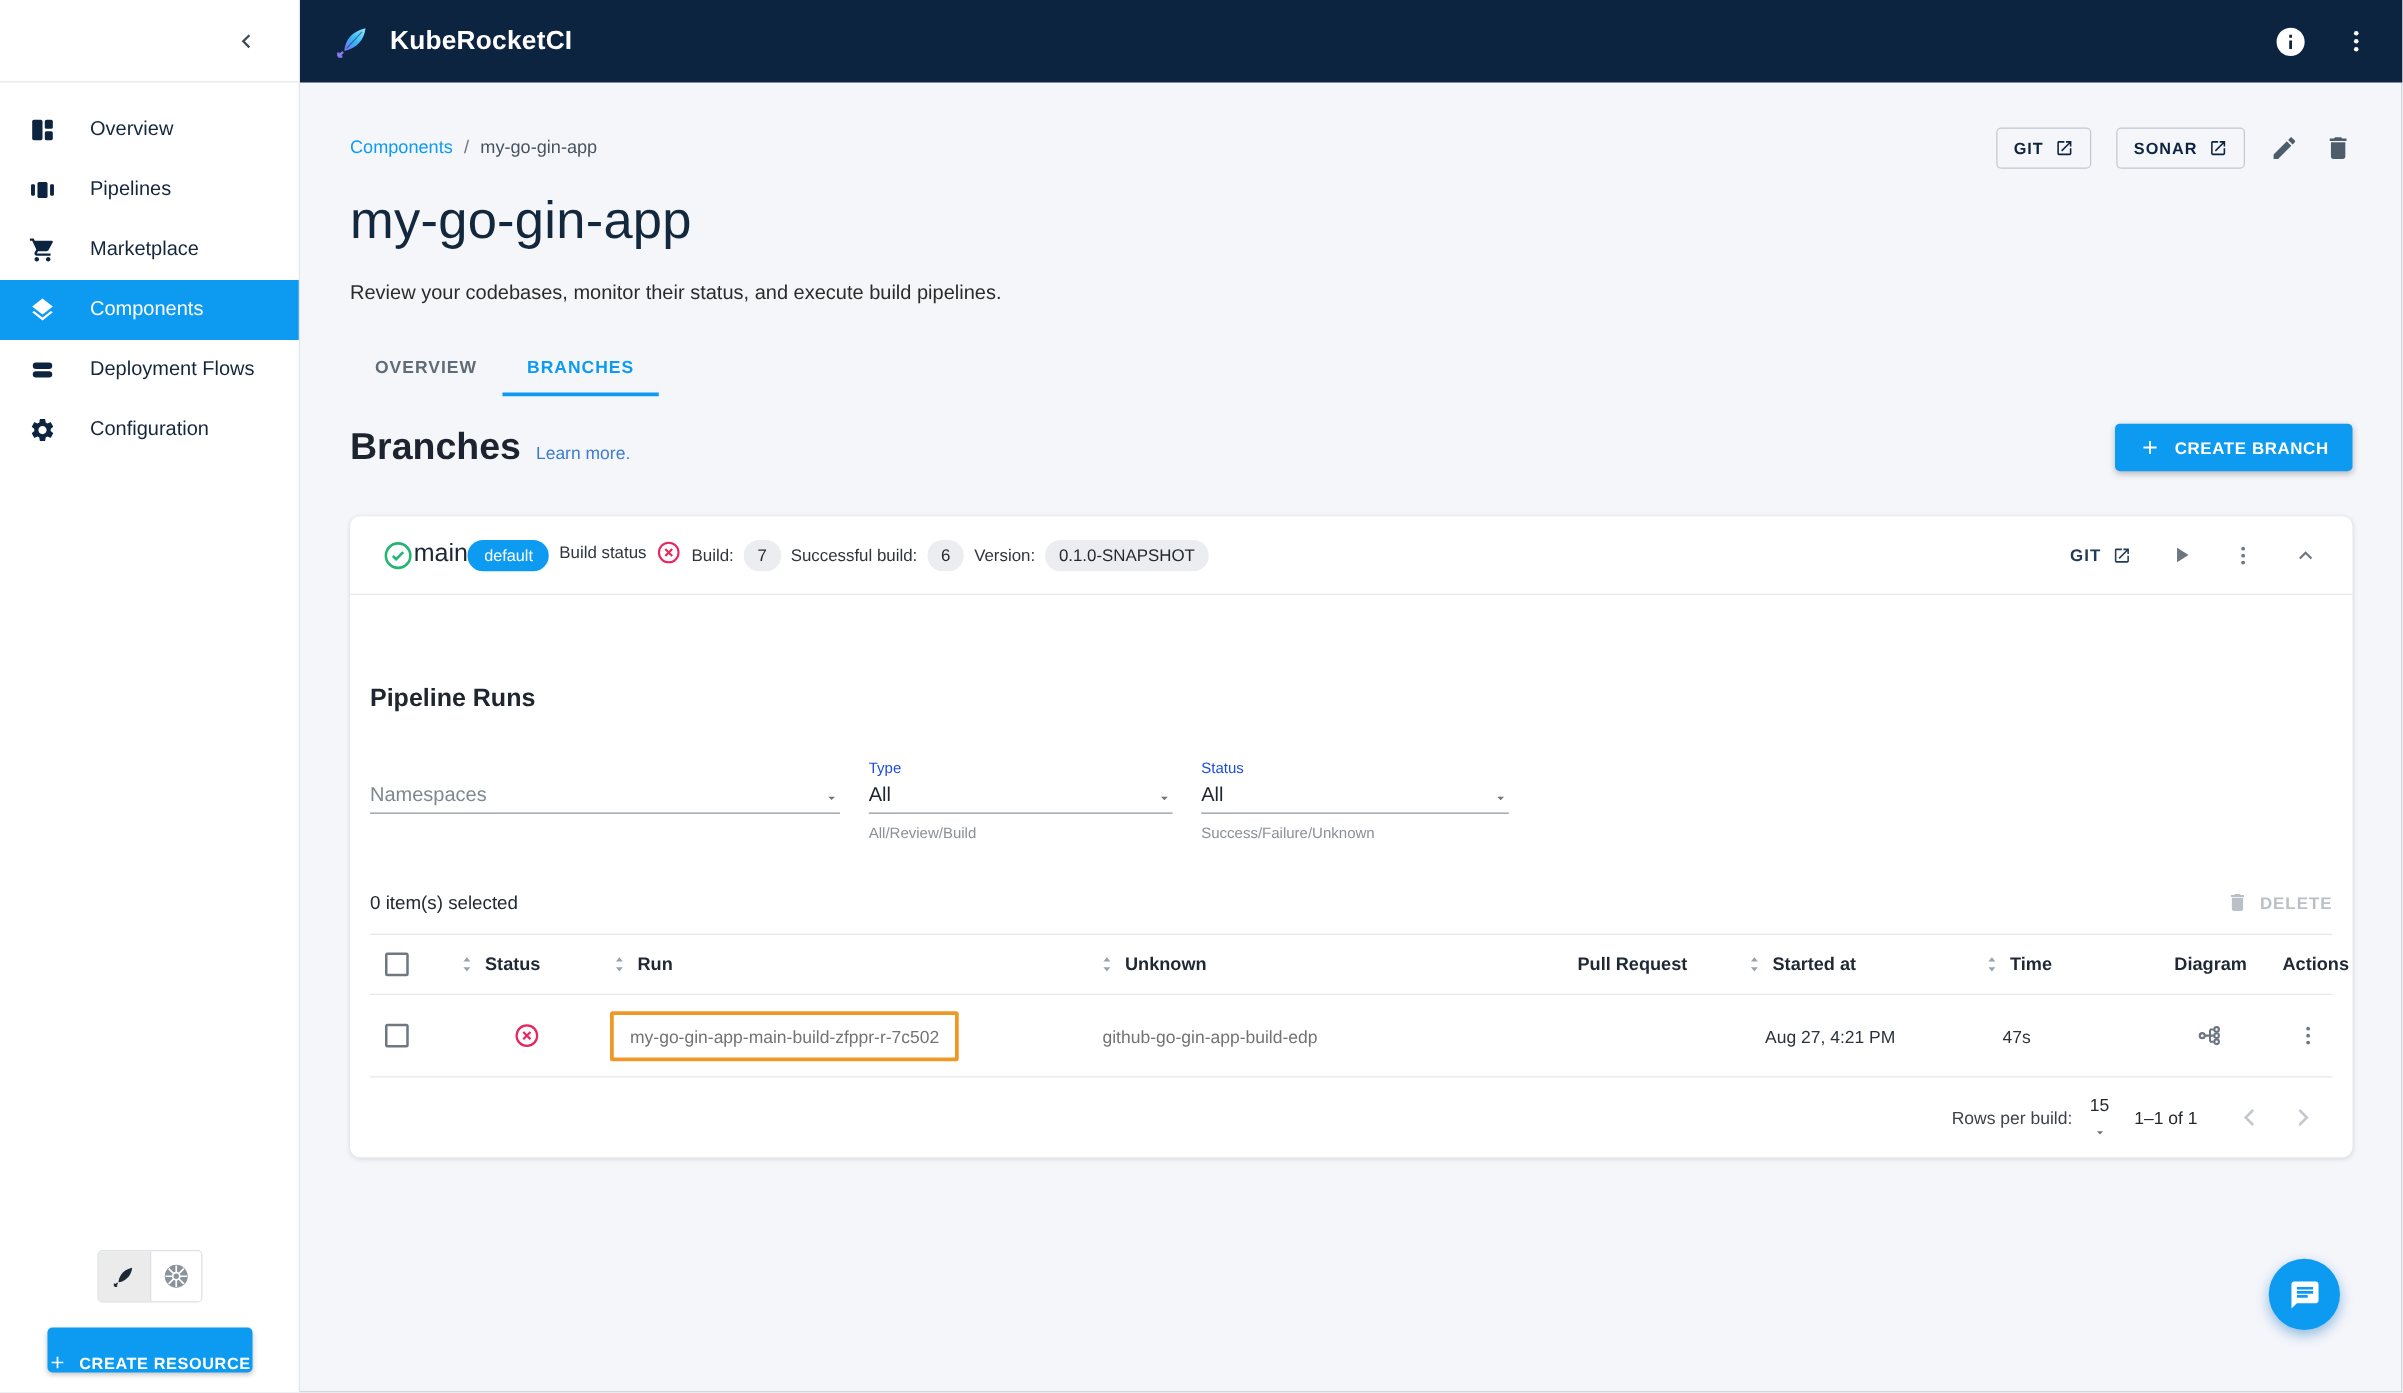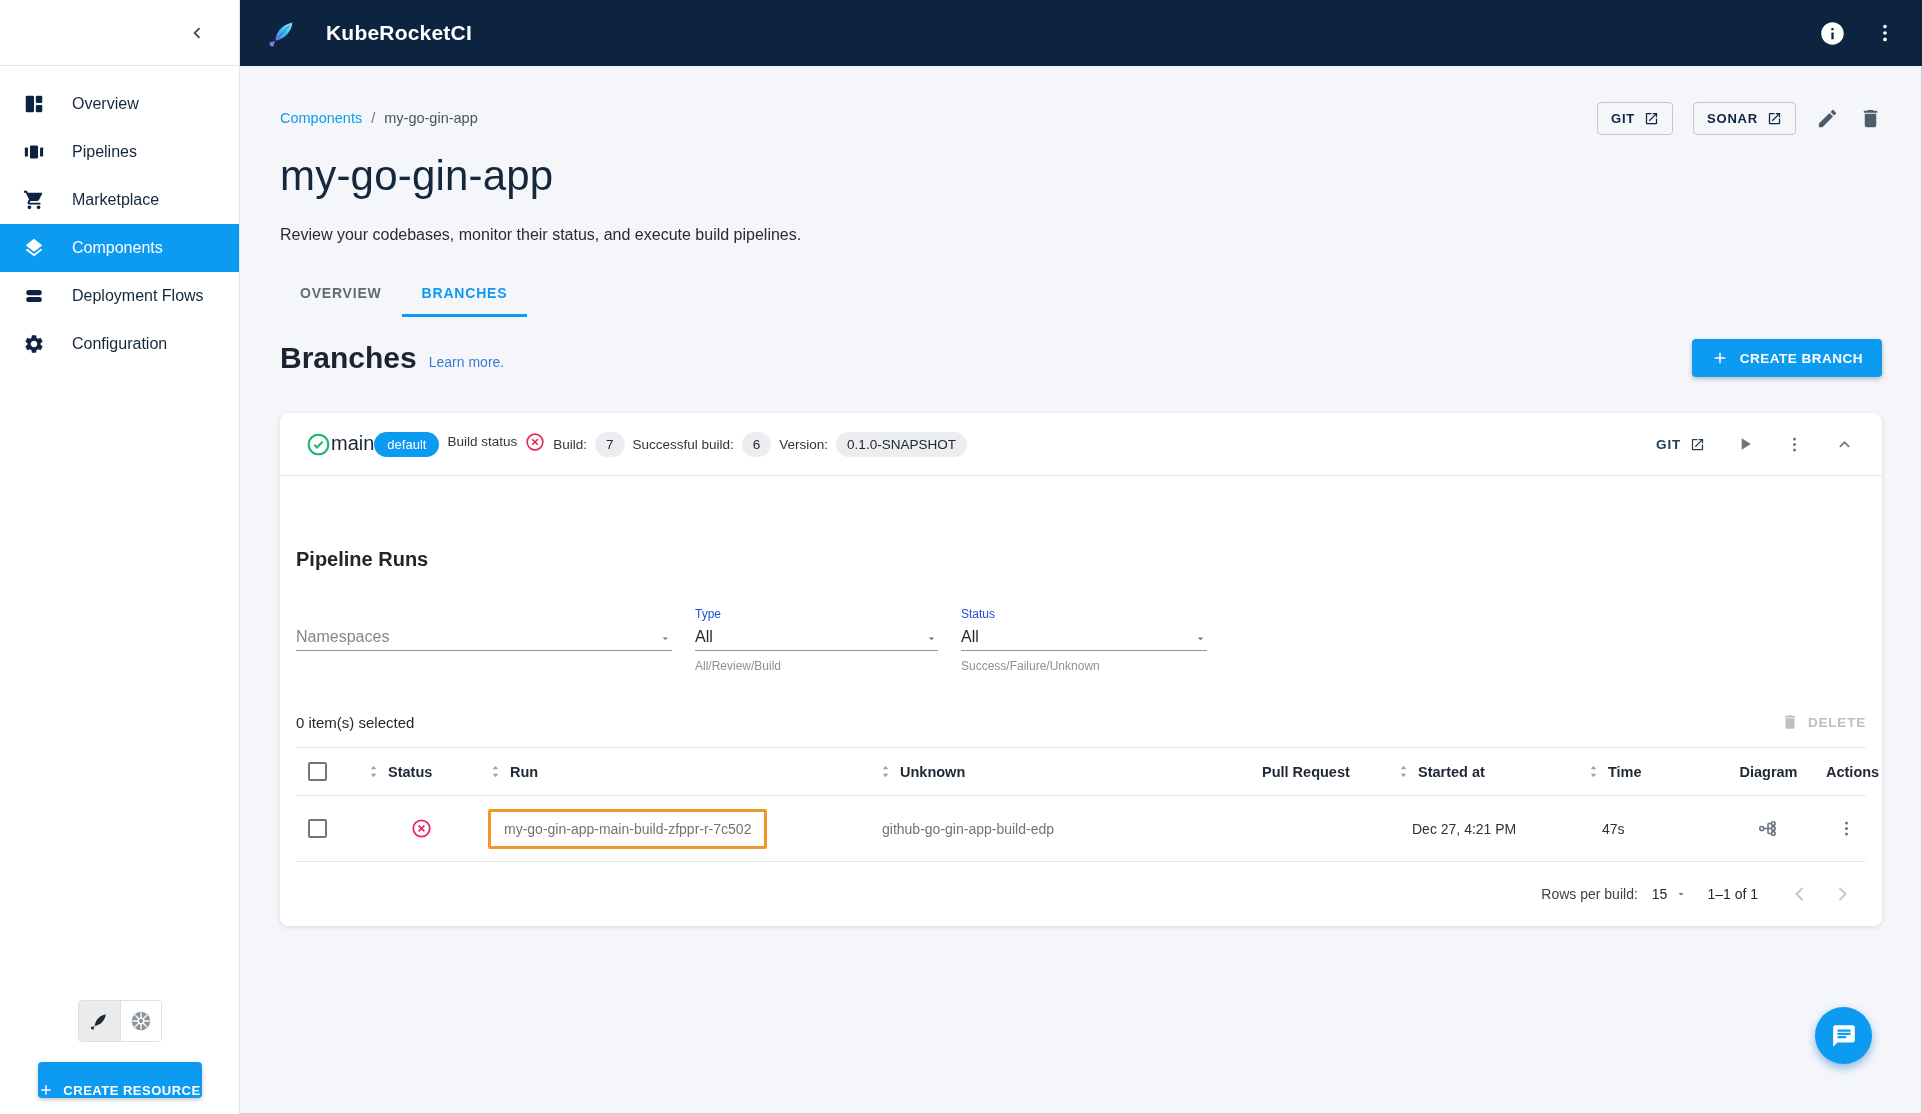--- a/index.html
+++ b/index.html
@@ -27,21 +27,21 @@
   .toggle-btn { width:41px; height:40px; display:flex; align-items:center; justify-content:center; background:#fff; border:none; cursor:pointer; }
   .toggle-btn + .toggle-btn { border-left:1px solid #dcdfe3; }
   .toggle-btn.selected { background:#ebebeb; }
   .create-resource-btn { width:164px; height:36px; background:#0d9bf2; color:#fff; border:none; border-radius:4px;
       font-family:"Liberation Sans",sans-serif; font-size:13px; font-weight:bold; letter-spacing:.5px;
       display:flex; align-items:flex-end; justify-content:center; gap:9px; cursor:pointer; box-shadow:0 2px 4px rgba(0,0,0,.22); }
 
   
   .main { flex:1; display:flex; flex-direction:column; min-width:0; }
   .topbar { height:66px; background:#0c2440; display:flex; align-items:center; padding:0 26px 0 25px; flex:0 0 66px; }
-  .brand { display:flex; align-items:center; gap:27px; color:#fff; font-size:21px; font-weight:bold; letter-spacing:.2px; }
+  .brand { display:flex; align-items:center; gap:13px; color:#fff; font-size:21px; font-weight:bold; letter-spacing:.2px; }
   .topbar-right { margin-left:auto; display:flex; align-items:center; gap:28px; }
   .topbar-iconbtn { background:transparent; border:none; cursor:pointer; display:flex; align-items:center; justify-content:center; }
 
   .content { flex:1; padding:0 40px; overflow:hidden; }
 
   .breadcrumb-row { display:flex; align-items:center; margin-top:34px; height:36px; }
   .breadcrumb { display:flex; align-items:center; gap:9px; font-size:14.5px; }
   .crumb-link { color:#0d9bf2; cursor:pointer; }
   .crumb-sep { color:#6a737d; }
   .crumb-current { color:#4a545e; }
@@ -113,21 +113,21 @@
   .cbx { width:19px; height:19px; border:2px solid #6f7780; border-radius:2px; background:#fff; cursor:pointer; margin-left:12px; }
   .trow { height:66px; border-bottom:1px solid #e6e8eb; }
   .td { display:flex; align-items:center; font-size:14px; color:#2b323a; }
   .link { color:#737373; cursor:pointer; text-decoration:none; font-size:14px; }
   .run-highlight { border:3px solid #ef9727; border-radius:2px; padding:9px 13px; display:inline-flex; }
   .pad16 { padding-left:16px; }
   .pad12 { padding-left:12px; }
 
   .pagination { display:flex; align-items:center; justify-content:flex-end; height:64px; padding-right:12px; gap:0; }
   .pg-label { font-size:14px; color:#3c434a; }
-  .pg-select { display:flex; align-items:center; gap:8px; margin-left:14px; cursor:pointer; font-size:14px; color:#23292f; }
+  .pg-select { display:flex; align-items:center; gap:8px; margin-left:14px; cursor:pointer; font-size:14px; color:#23292f;flex-direction:column; }
   .pg-range { font-size:14px; color:#23292f; margin-left:20px; }
   .pg-nav { display:flex; align-items:center; gap:18px; margin-left:30px; }
   .pg-chevron { background:transparent; border:none; color:#c3c8ce; display:flex; cursor:default; }
 
   .fab { position:absolute; right:50px; bottom:50px; width:57px; height:57px; border-radius:50%; background:#0d9bf2; border:none;
       display:flex; align-items:center; justify-content:center; cursor:pointer; box-shadow:0 4px 10px rgba(13,110,190,.45); }
 </style>
 </head>
 <body>
 
@@ -480,21 +480,21 @@
             </div>
             <div class="td pad12">
               <span class="run-highlight">
                 <a class="link">my-go-gin-app-main-build-zfppr-r-7c502</a>
               </span>
             </div>
             <div class="td pad16">
               <a class="link">github-go-gin-app-build-edp</a>
             </div>
             <div class="td pad16"></div>
-            <div class="td pad16">Dec 27, 4:21 PM</div>
+            <div class="td pad16">Aug 27, 4:21 PM</div>
             <div class="td pad16">47s</div>
             <div class="td center">
               <button class="row-iconbtn">
                 <svg width="23" height="23" viewBox="0 0 24 24" fill="none" stroke="#6b7480" stroke-width="1.7">
                     <circle cx="5" cy="12" r="2.1"></circle>
                     <path d="M7.2 12h4.3M11.5 6.8v10.4M11.5 6.8h3.2M11.5 17.2h3.2M11.5 12h3.2"></path>
                     <circle cx="17" cy="6.8" r="1.9"></circle>
                     <circle cx="17" cy="12" r="1.9"></circle>
                     <circle cx="17" cy="17.2" r="1.9"></circle>
                   </svg>

